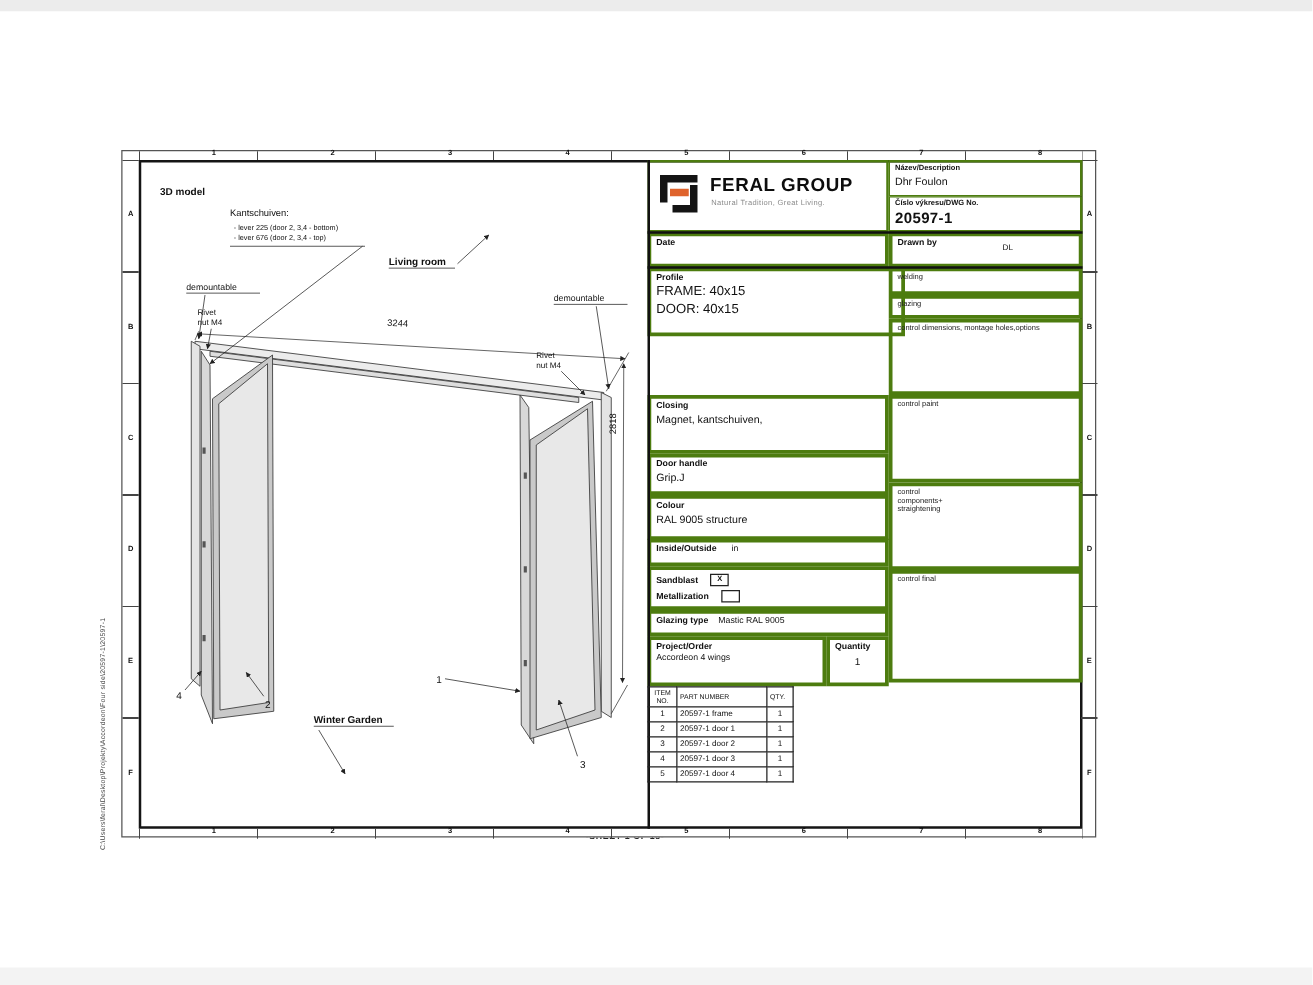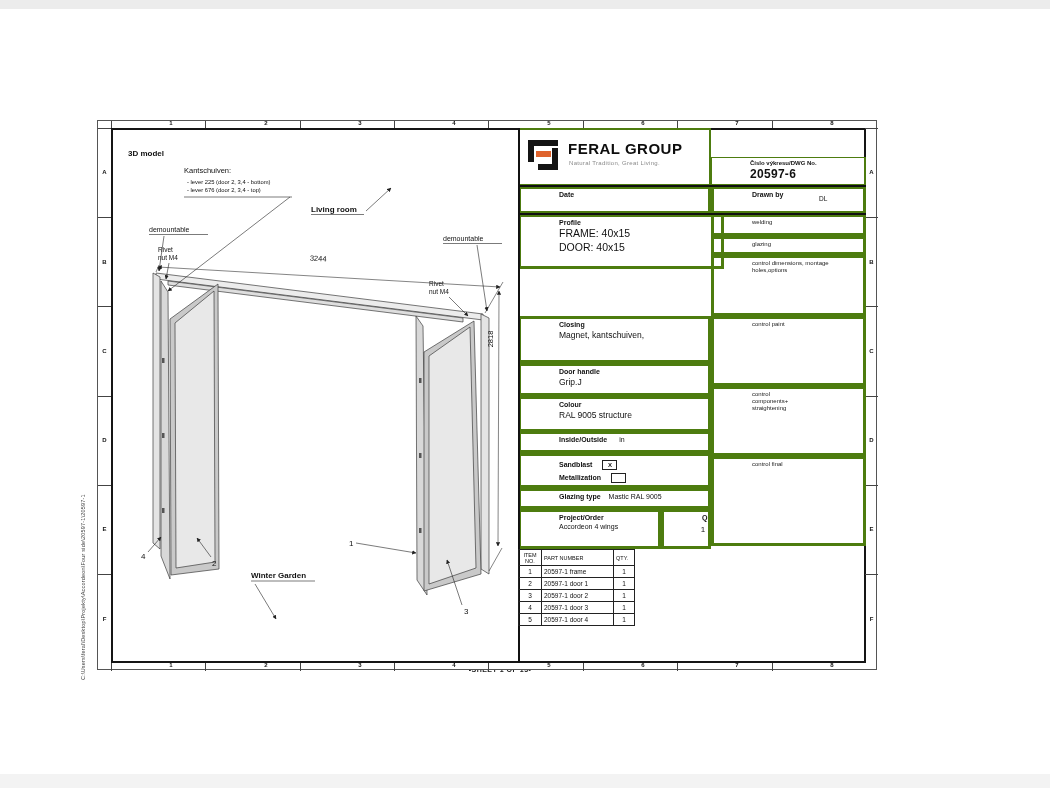--- a/index.html
+++ b/index.html
@@ -26,21 +26,21 @@
   .filepath{position:absolute;left:80px;top:425px;height:255px;font-size:5.5px;color:#444;
     writing-mode:vertical-rl;transform:rotate(180deg);white-space:nowrap;letter-spacing:.2px;}
   .sheetlabel{position:absolute;left:430px;top:666px;width:140px;text-align:center;
     font-size:7px;font-weight:bold;color:#222;letter-spacing:.5px;}
 
   .model{position:absolute;left:13px;top:7px;}
   .model text{font-family:"Liberation Sans",sans-serif;fill:#111;}
 
   
   .tb{position:absolute;left:420px;top:7px;width:348px;height:535px;}
-  .cell{position:absolute;border:3px solid #4d7c0f;box-sizing:border-box;overflow:hidden;padding-left:34px;}
+  .cell{position:absolute;border:3px solid #4d7c0f;box-sizing:border-box;overflow:hidden;}
   .lbl{font-size:7px;font-weight:bold;padding:2px 0 0 4px;}
   .lbl-s{font-size:6px;font-weight:bold;padding:2px 0 0 4px;}
   .val{font-size:8.5px;padding:2px 0 0 4px;}
   .thick-v{position:absolute;left:0;top:0;width:2px;height:535px;background:#111;}
   .thick-h{position:absolute;background:#111;height:2px;}
   .logo-wrap{position:absolute;left:6px;top:8px;}
   .brand{position:absolute;left:48px;top:10px;font-size:15px;font-weight:bold;letter-spacing:.5px;color:#0d0d0d;}
   .tagline{position:absolute;left:49px;top:30px;font-size:6px;color:#8a8a8a;letter-spacing:.3px;}
   .dwgno{font-size:12px;font-weight:bold;padding:1px 0 0 4px;letter-spacing:.3px;}
   .bigval{font-size:10.5px;padding:1px 0 0 4px;line-height:13px;}
@@ -188,23 +188,27 @@
       <span class="logo-wrap">
         <svg width="38" height="34" viewBox="0 0 38 34">
           <path d="M2,2 h30 v6 h-24 v16 h-6 z" fill="#141414"></path>
           <rect x="10" y="13" width="15" height="6" fill="#df632c"></rect>
           <path d="M26,10 h6 v22 h-20 v-6 h14 z" fill="#141414"></path>
         </svg>
       </span>
       <div class="brand">FERAL GROUP</div>
       <div class="tagline">Natural Tradition, Great Living.</div>
     </div>
+    <div class="cell" style="left:193px;top:0;width:155px;height:29px;border-width:2px 2px 1px 1px">
+      <div class="lbl-s">Název/Description</div>
+      <div class="val">Dhr Foulon</div>
+    </div>
     <div class="cell" style="left:193px;top:29px;width:155px;height:29px;border-width:1px 2px 2px 1px">
       <div class="lbl-s">Číslo výkresu/DWG No.</div>
-      <div class="dwgno">20597-6</div>
+      <div class="dwgno">20597-1</div>
     </div>
 
     <div class="cell" style="left:0;top:58px;width:193px;height:28px">
       <div class="lbl">Date</div>
     </div>
     <div class="cell" style="left:193px;top:58px;width:155px;height:28px">
       <div class="lbl" style="float:left">Drawn by</div>
       <div class="drawnv">DL</div>
     </div>
 

